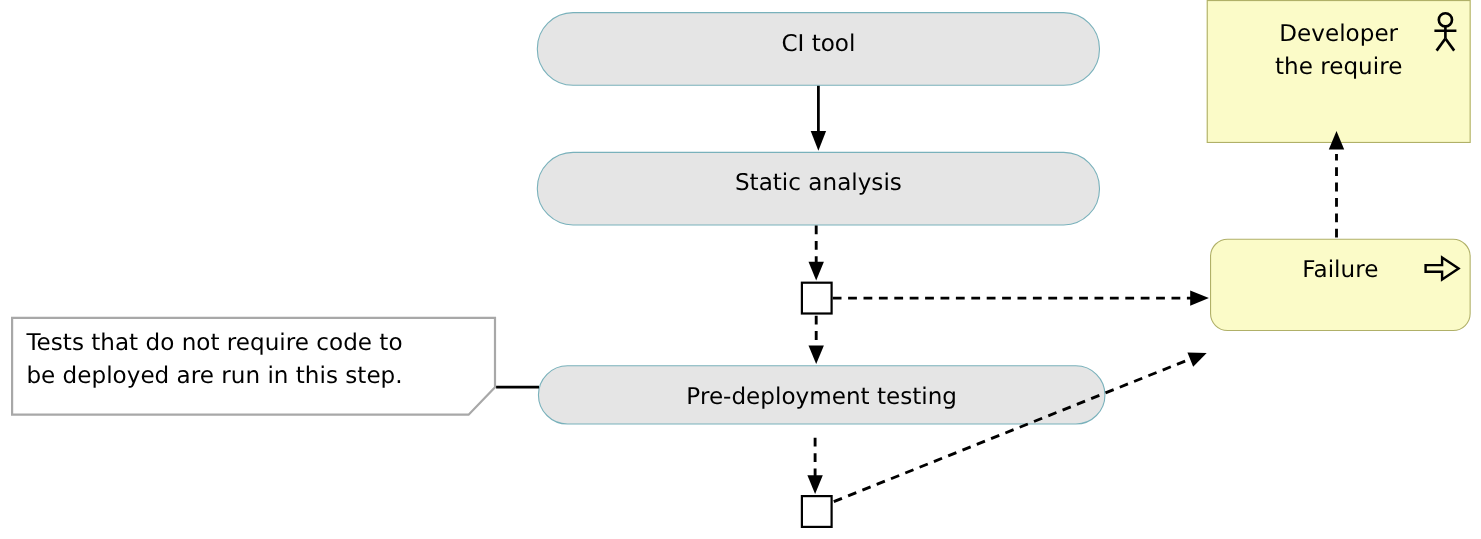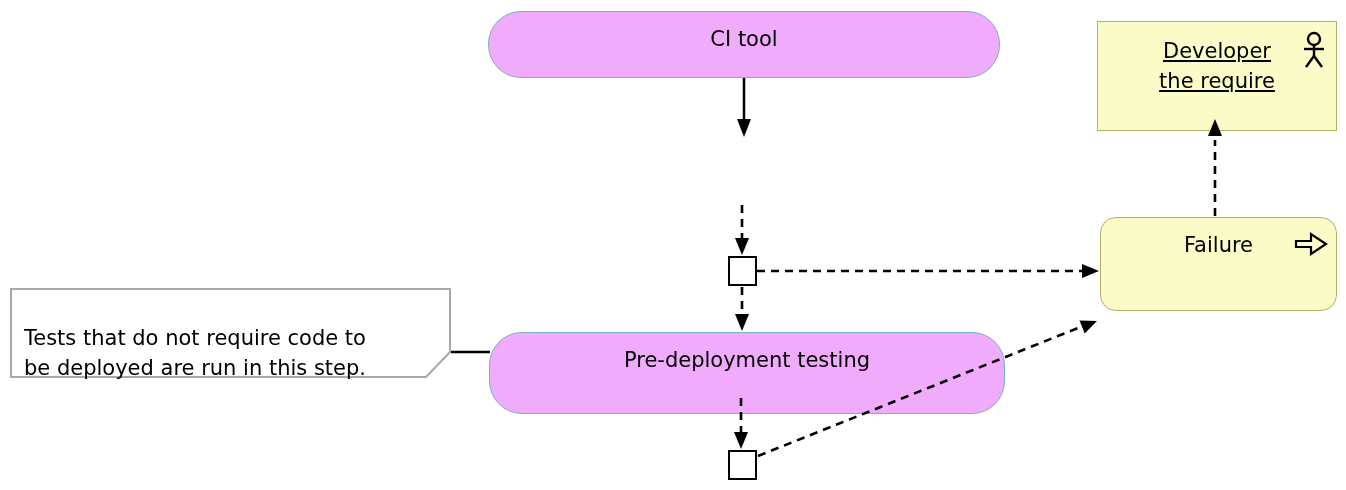--- a/index.html
+++ b/index.html
@@ -18,45 +18,45 @@
     width: 1346px; height: 490px;
   }
   .layer.top { pointer-events: none; z-index: 3; }
   .layer.bg { z-index: 1; }
 
   
   .pill {
     position: absolute;
     z-index: 2;
     box-sizing: border-box;
-    background: #f0abfc;
+    background: #e5e5e5;
     border: 1.5px solid #79b1bb;
     border-radius: 33px;
     text-align: center;
     font-size: 21px;
     line-height: 30px;
     padding-top: 12px;
   }
   .pill.ci     { left: 488px; top: 11px;  width: 512px; height: 67px; }
   .pill.static { left: 488px; top: 138px; width: 512px; height: 67px; }
-  .pill.pre    { left: 489px; top: 332px; width: 516px; height: 82px; }
+  .pill.pre    { left: 489px; top: 332px; width: 516px; height: 54px; }
 
   
   .ybox {
     position: absolute;
     z-index: 2;
     box-sizing: border-box;
     background: #fbfbc8;
     border: 1.5px solid #b0b068;
     text-align: center;
     font-size: 21px;
     line-height: 30px;
   }
-  .ybox.developer { left: 1097px; top: 21px;   width: 240px; height: 110px; padding-top: 14px; text-decoration: underline; }
-  .ybox.failure   { left: 1100px; top: 217px; width: 237px; height: 94px; padding-top: 12px; border-radius: 16px; }
+  .ybox.developer { left: 1097px; top: 0;   width: 240px; height: 130px; padding-top: 14px; }
+  .ybox.failure   { left: 1100px; top: 217px; width: 237px; height: 84px; padding-top: 12px; border-radius: 16px; }
   .ybox .corner-icon {
     position: absolute;
     display: block;
   }
   .ybox.developer .corner-icon { right: 9px;  top: 9px; }
   .ybox.failure   .corner-icon { right: 8px;  top: 13px; }
 
   
   .junction {
     position: absolute;
@@ -72,21 +72,20 @@
   
   .note-poly { fill: #ffffff; stroke: #a8a8a8; stroke-width: 2; }
   .note-text {
     position: absolute;
     z-index: 2;
     left: 24px; top: 296px;
     font-size: 21px;
     line-height: 30px;
     text-align: left;
     white-space: nowrap;
-    margin-top: 27px;
   }
 
   
   .solid  { stroke: #000000; stroke-width: 2.5; fill: none; }
   .dashed { stroke: #000000; stroke-width: 2.6; fill: none; stroke-dasharray: 8 6; }
   .head   { fill: #000000; stroke: none; }
   .outline-icon { fill: none; stroke: #000000; }
 </style>
 </head>
 <body>
@@ -99,20 +98,23 @@
 
   <div class="note-text">
     <div>Tests that do not require code to</div>
     <div>be deployed are run in this step.</div>
   </div>
 
   <div class="pill ci">
     <span>CI tool</span>
   </div>
 
+  <div class="pill static">
+    <span>Static analysis</span>
+  </div>
 
   <div class="pill pre">
     <span>Pre-deployment testing</span>
   </div>
 
   <div class="junction j1"></div>
   <div class="junction j2"></div>
 
   <div class="ybox developer">
     <span class="corner-icon">

